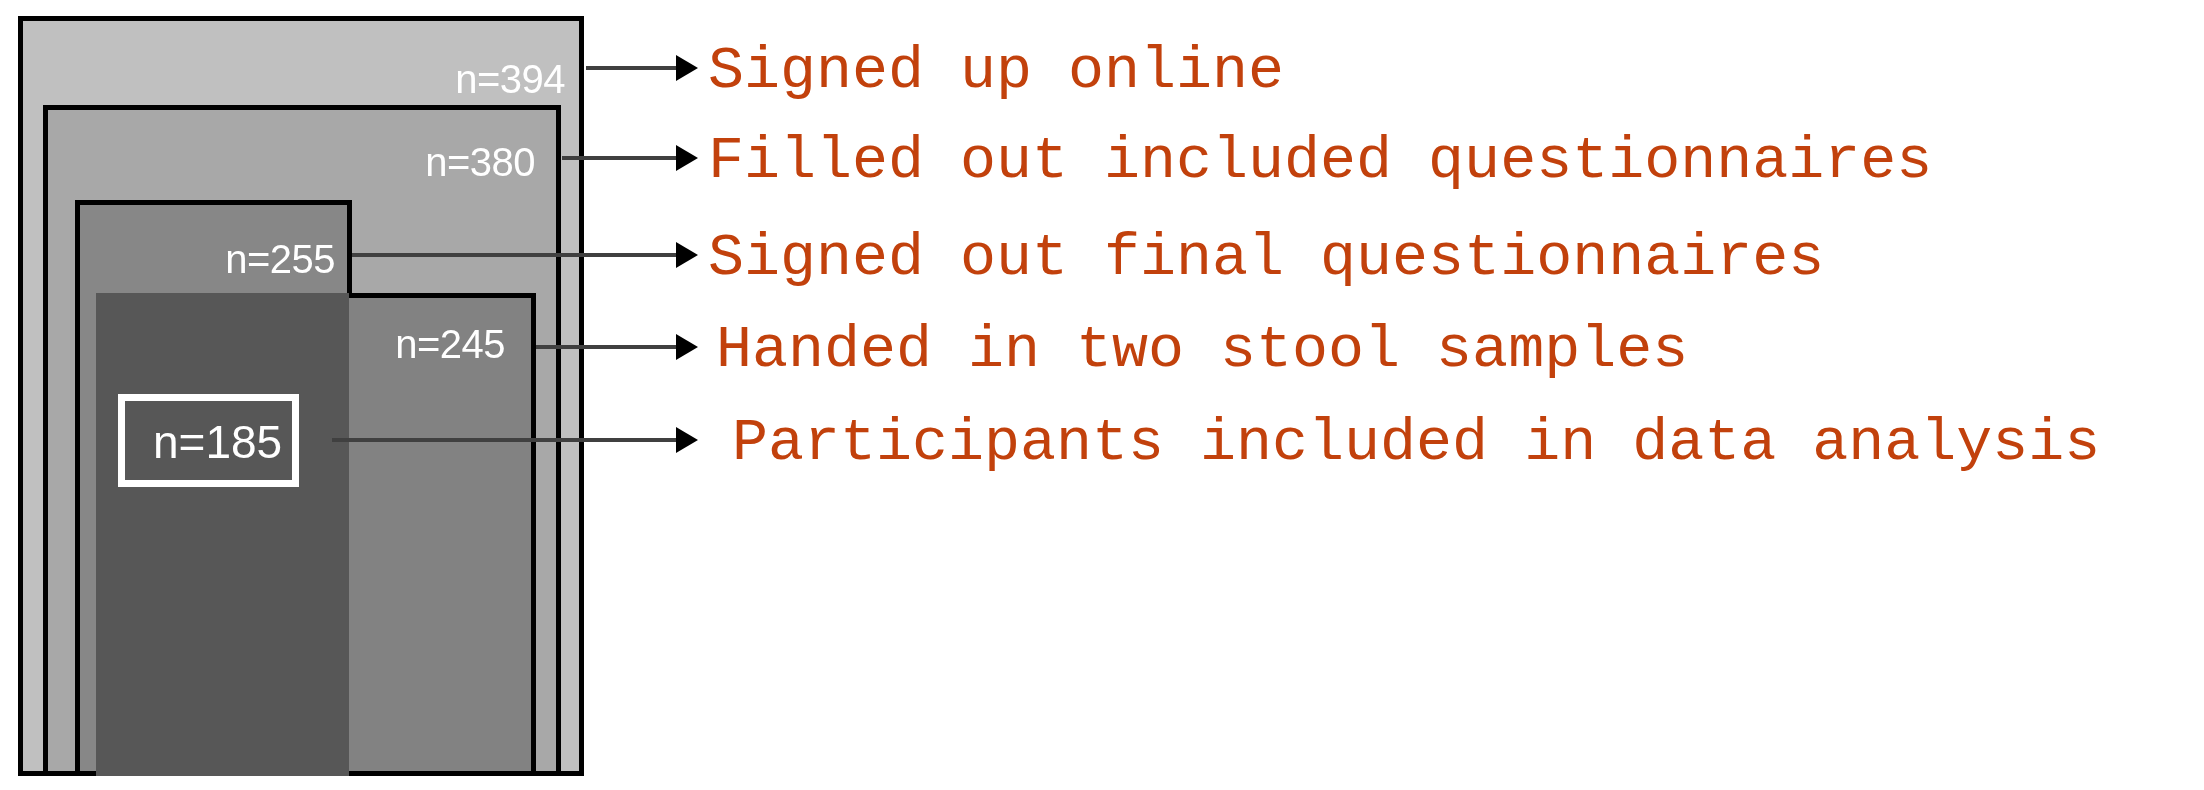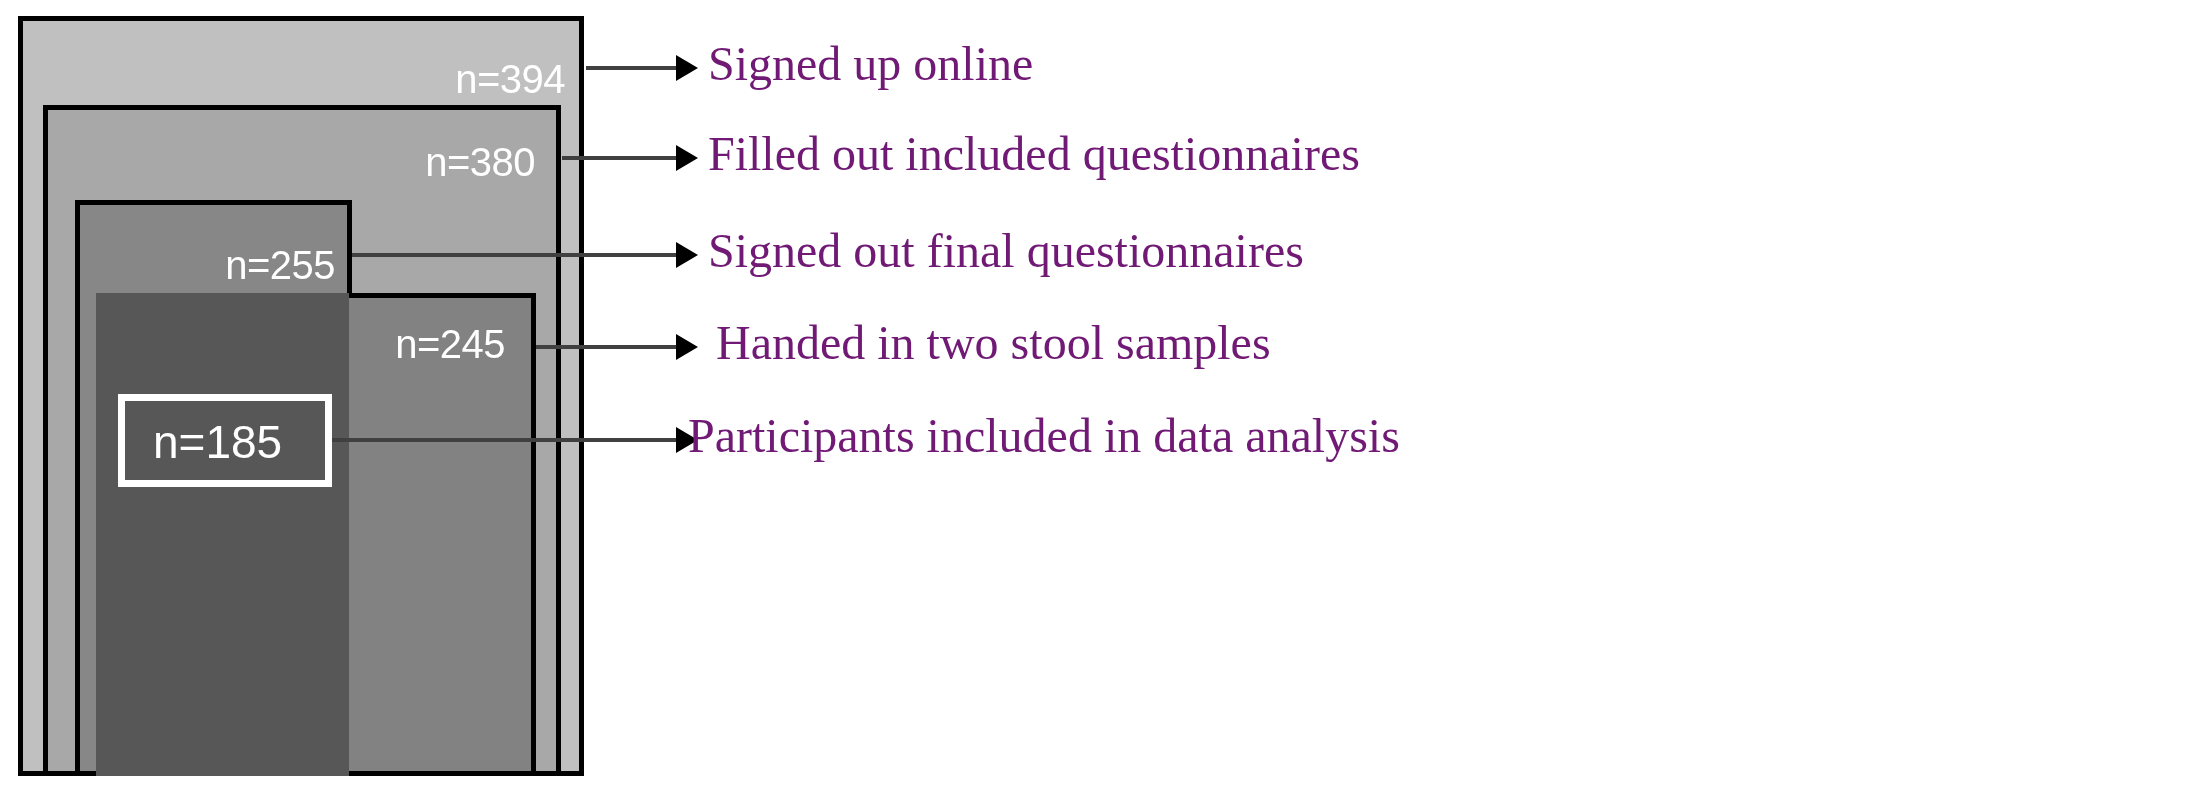--- a/index.html
+++ b/index.html
@@ -59,21 +59,21 @@
 
   
   #box-255 {
     left: 75px;
     top: 200px;
     width: 277px;
     height: 576px;
     background: #878787;
     z-index: 3;
   }
-  #box-255 .nlabel { right: 12px; top: 34px; margin-top: 6px; }
+  #box-255 .nlabel { right: 12px; top: 34px; }
 
   
   #box-217 {
     left: 96px;
     top: 293px;
     width: 440px;
     height: 483px;
     background: #828282;
     z-index: 4;
   }
@@ -89,21 +89,21 @@
     background: #575757;
     z-index: 5;
   }
 
   
   #box-185 {
     position: absolute;
     box-sizing: border-box;
     left: 118px;
     top: 394px;
-    width: 214px;
+    width: 181px;
     height: 93px;
     border: 7px solid #ffffff;
     background: transparent;
     z-index: 6;
   }
   #box-185 .nlabel {
     position: absolute;
     left: 28px;
     top: 18px;
     color: #ffffff;
@@ -130,25 +130,25 @@
     top: -13px;
     width: 0;
     height: 0;
     border-top: 13px solid transparent;
     border-bottom: 13px solid transparent;
     border-left: 22px solid #000000;
   }
   .row-label {
     position: absolute;
     top: -33px;
-    font-size: 48px;
+    font-size: 60px;
     line-height: 1.2;
-    color: #701a75;
+    color: #c2410c;
     white-space: nowrap;
-    font-family: Liberation Serif, serif;
+    font-family: Liberation Mono, monospace;
   }
 
   #row-0 { left: 586px; top: 68px;  }
   #row-1 { left: 562px; top: 158px; }
   #row-2 { left: 352px; top: 255px; }
   #row-3 { left: 536px; top: 347px; }
   #row-4 { left: 332px; top: 440px; }
 
   #row-0 .conn-line { width: 96px; }
   #row-1 .conn-line { width: 120px; }
@@ -159,21 +159,21 @@
   #row-0 .conn-head { left: 90px; }
   #row-1 .conn-head { left: 114px; }
   #row-2 .conn-head { left: 324px; }
   #row-3 .conn-head { left: 140px; }
   #row-4 .conn-head { left: 344px; }
 
   #row-0 .row-label { left: 122px; }
   #row-1 .row-label { left: 146px; }
   #row-2 .row-label { left: 356px; }
   #row-3 .row-label { left: 180px; }
-  #row-4 .row-label { left: 356px; }
+  #row-4 .row-label { left: 400px; }
 </style>
 </head>
 <body>
 
 <div id="figure">
 
   <div class="nbox" id="box-394">
     <span class="nlabel">n=394</span>
   </div>
 

